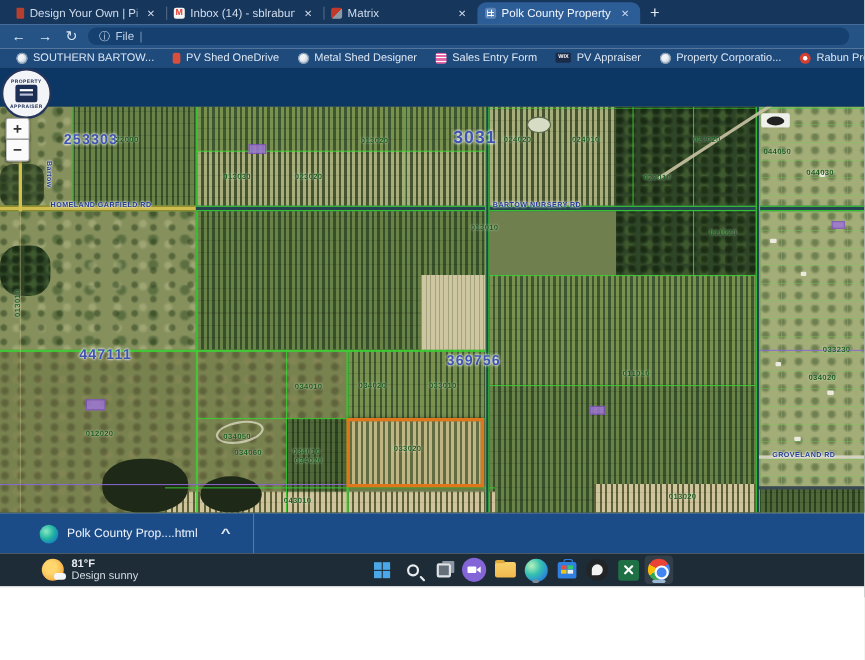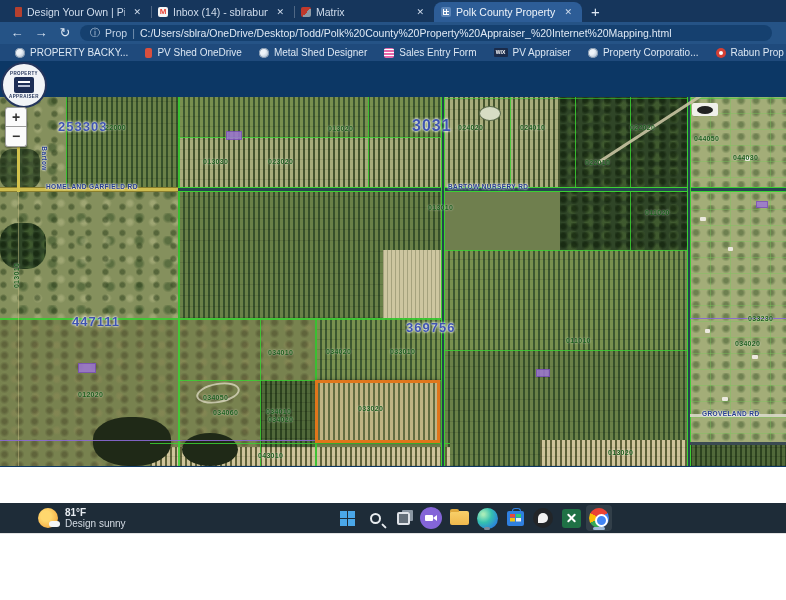--- a/index.html
+++ b/index.html
@@ -224,30 +224,29 @@
     </div>
     <div class="newtab">+</div>
   </div>
 
   <div class="toolbar">
     <span class="navbtn">←</span>
     <span class="navbtn">→</span>
     <span class="navbtn">↻</span>
     <div class="addr">
       <span class="info">ⓘ</span>
-      <span class="scheme">Prop</span>
+      <span class="scheme">File</span>
       <span class="sep">|</span>
-      <span>C:/Users/sblra/OneDrive/Desktop/Todd/Polk%20County%20Property%20Appraiser_%20Internet%20Mapping.html</span>
     </div>
   </div>
 
   <div class="bookmarksbar">
     <div class="bm">
       <span class="bmfav bm-globe"></span>
-      <span>PROPERTY BACKY...</span>
+      <span>SOUTHERN BARTOW...</span>
     </div>
     <div class="bm">
       <span class="bmfav bm-pv"></span>
       <span>PV Shed OneDrive</span>
     </div>
     <div class="bm">
       <span class="bmfav bm-globe"></span>
       <span>Metal Shed Designer</span>
     </div>
     <div class="bm">
@@ -392,20 +391,28 @@
       <span class="sc"></span>
       <span class="st">APPRAISER</span>
     </div>
 
     <div class="zoomctl">
       <div class="zoombtn zi">+</div>
       <div class="zoombtn zo">−</div>
     </div>
   </div>
 
+  <div class="shelf">
+    <div class="dlchip">
+      <span class="dlicon"></span>
+      <span>Polk County Prop....html</span>
+      <span class="dlchev">^</span>
+    </div>
+    <div class="dlsep"></div>
+  </div>
 
   <div class="taskbar">
     <div class="weather">
       <span class="wsun"></span>
       <span>
         <div class="wtemp">81°F</div>
         <div class="wcond">Design sunny</div>
       </span>
     </div>
     <div class="ticons">

